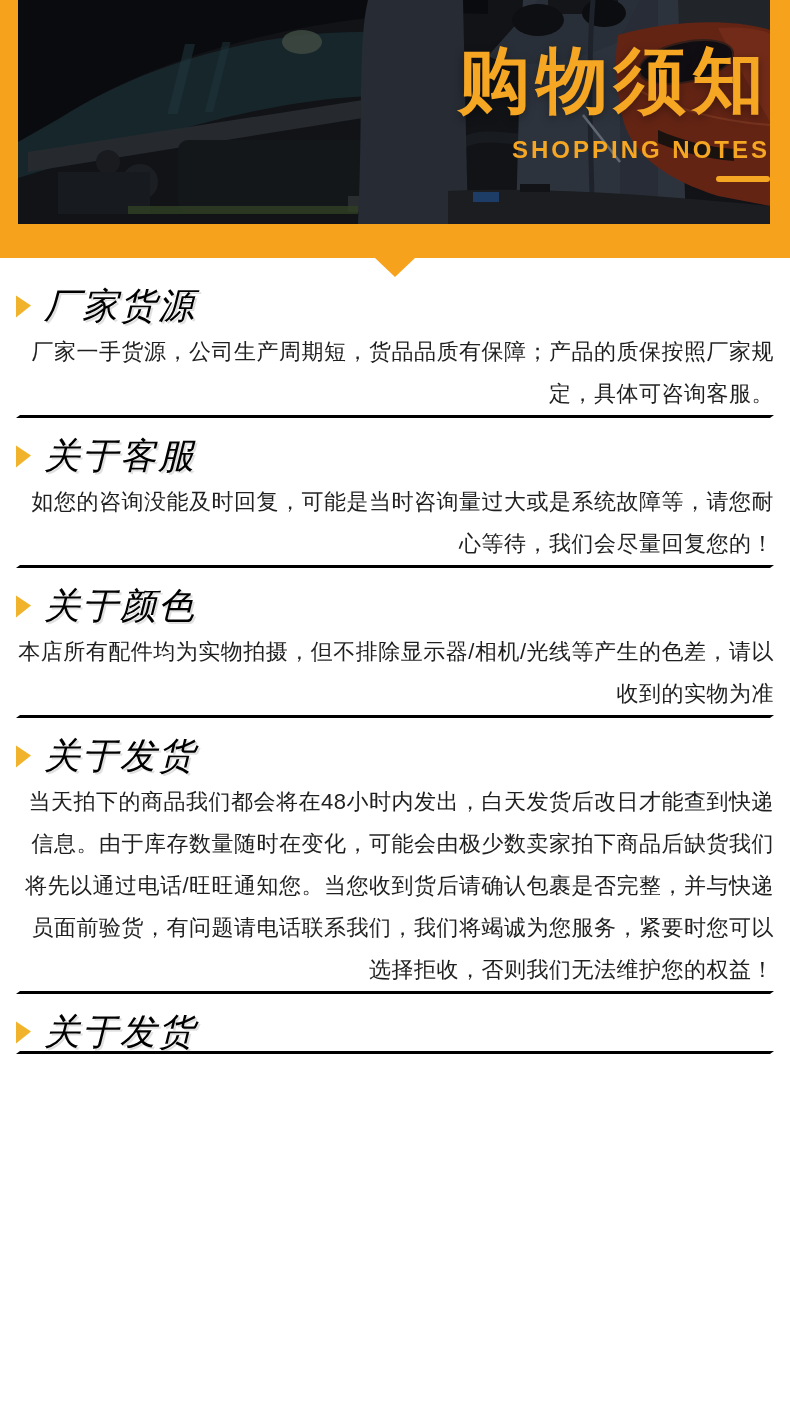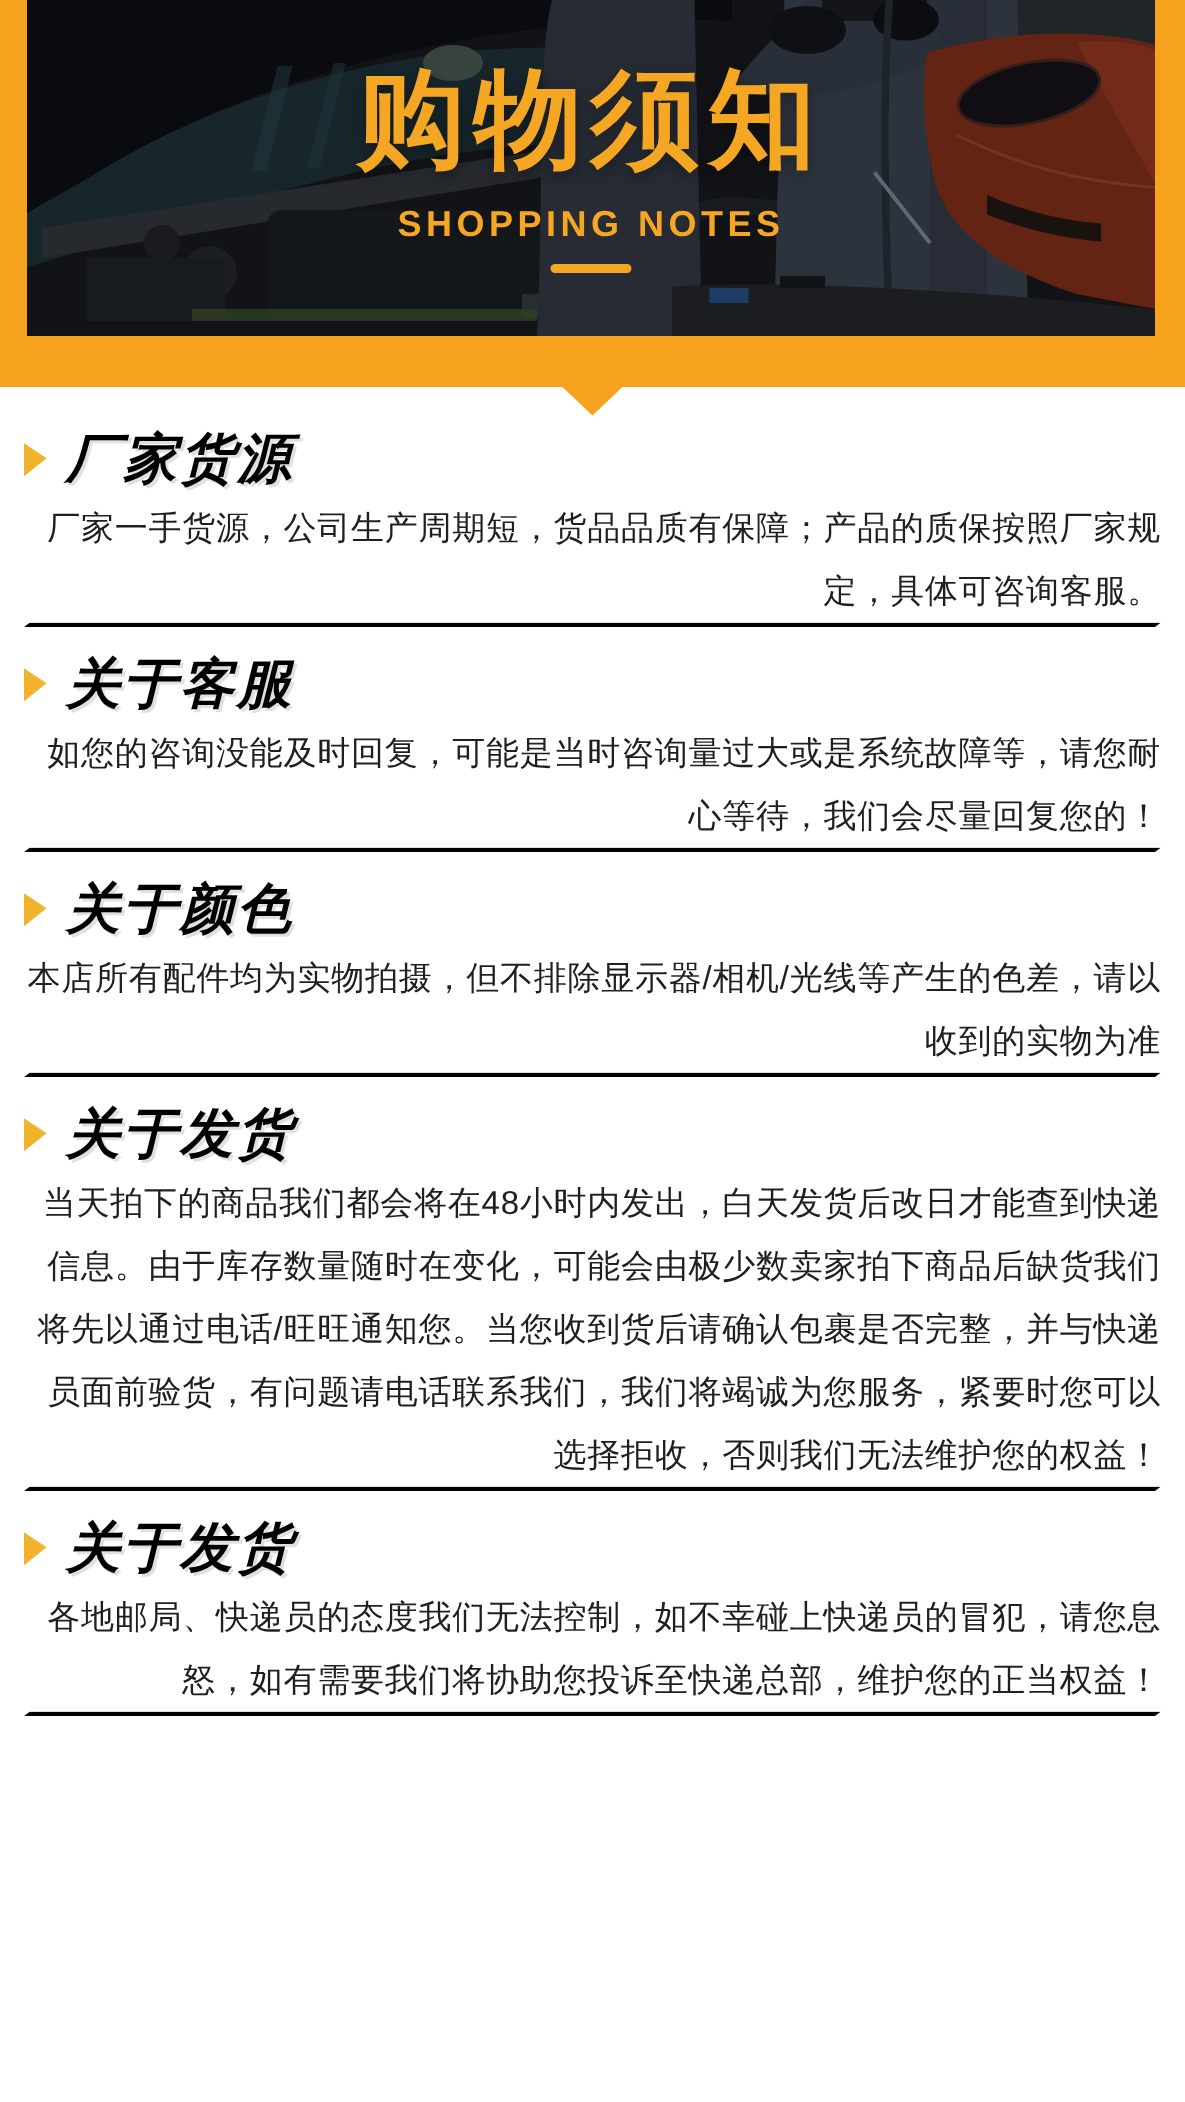--- a/index.html
+++ b/index.html
@@ -19,21 +19,21 @@
   .photo{
     position:relative;
     height:224px;
     background:#15171c;
     overflow:hidden;
   }
   .photo svg{position:absolute;inset:0;width:100%;height:100%;display:block;}
   .banner-text{
     position:absolute;
     top:0;left:18px;right:20px;height:224px;
-    display:flex;flex-direction:column;align-items:center;
+    display:flex;flex-direction:column;align-items:flex-end;
     padding-top:44px;
     pointer-events:none;
   }
   .banner-title{
     font-size:72px;font-weight:900;line-height:1;
     color:#F5A623;letter-spacing:6px;
     text-shadow:0 3px 10px rgba(0,0,0,0.35);
     white-space:nowrap;
   }
   .banner-subtitle{
@@ -51,21 +51,21 @@
     border-right:20px solid transparent;
     border-top:19px solid #F7A21D;
   }
 
   
   .content{margin:29px 16px 0;padding-bottom:42px;}
   .note-section{padding-top:19px;}
   .note-section:first-child{padding-top:0;}
   .sec-heading{
     margin:0;display:flex;align-items:center;gap:13px;height:38px;
-    font-size:36px;font-weight:700;font-style:italic;color:#000;
+    font-size:36px;font-weight:400;font-style:italic;color:#000;
     letter-spacing:2px;
     text-shadow:2px 2px 0 rgba(0,0,0,0.12);
   }
   .marker{
     flex:0 0 auto;width:0;height:0;
     border-left:15px solid #F0B32B;
     border-top:11px solid transparent;
     border-bottom:11px solid transparent;
     transform:skewY(-4deg);
   }
@@ -181,17 +181,16 @@
     </h2>
     <p class="sec-body">当天拍下的商品我们都会将在48小时内发出，白天发货后改日才能查到快递信息。由于库存数量随时在变化，可能会由极少数卖家拍下商品后缺货我们将先以通过电话/旺旺通知您。当您收到货后请确认包裹是否完整，并与快递员面前验货，有问题请电话联系我们，我们将竭诚为您服务，紧要时您可以选择拒收，否则我们无法维护您的权益！</p>
     <hr class="divider">
   </section>
 
   <section class="note-section">
     <h2 class="sec-heading">
       <span class="marker"></span>
       <span>关于发货</span>
     </h2>
-    <p class="sec-body">各地邮局、快递员的态度我们无法控制，如不幸碰上快递员的冒犯，请您息怒，如有需要我们将协助您投诉至快递总部，维护您的正当权益！</p>
     <hr class="divider">
   </section>
 
 </main>
 
 </body></html>

